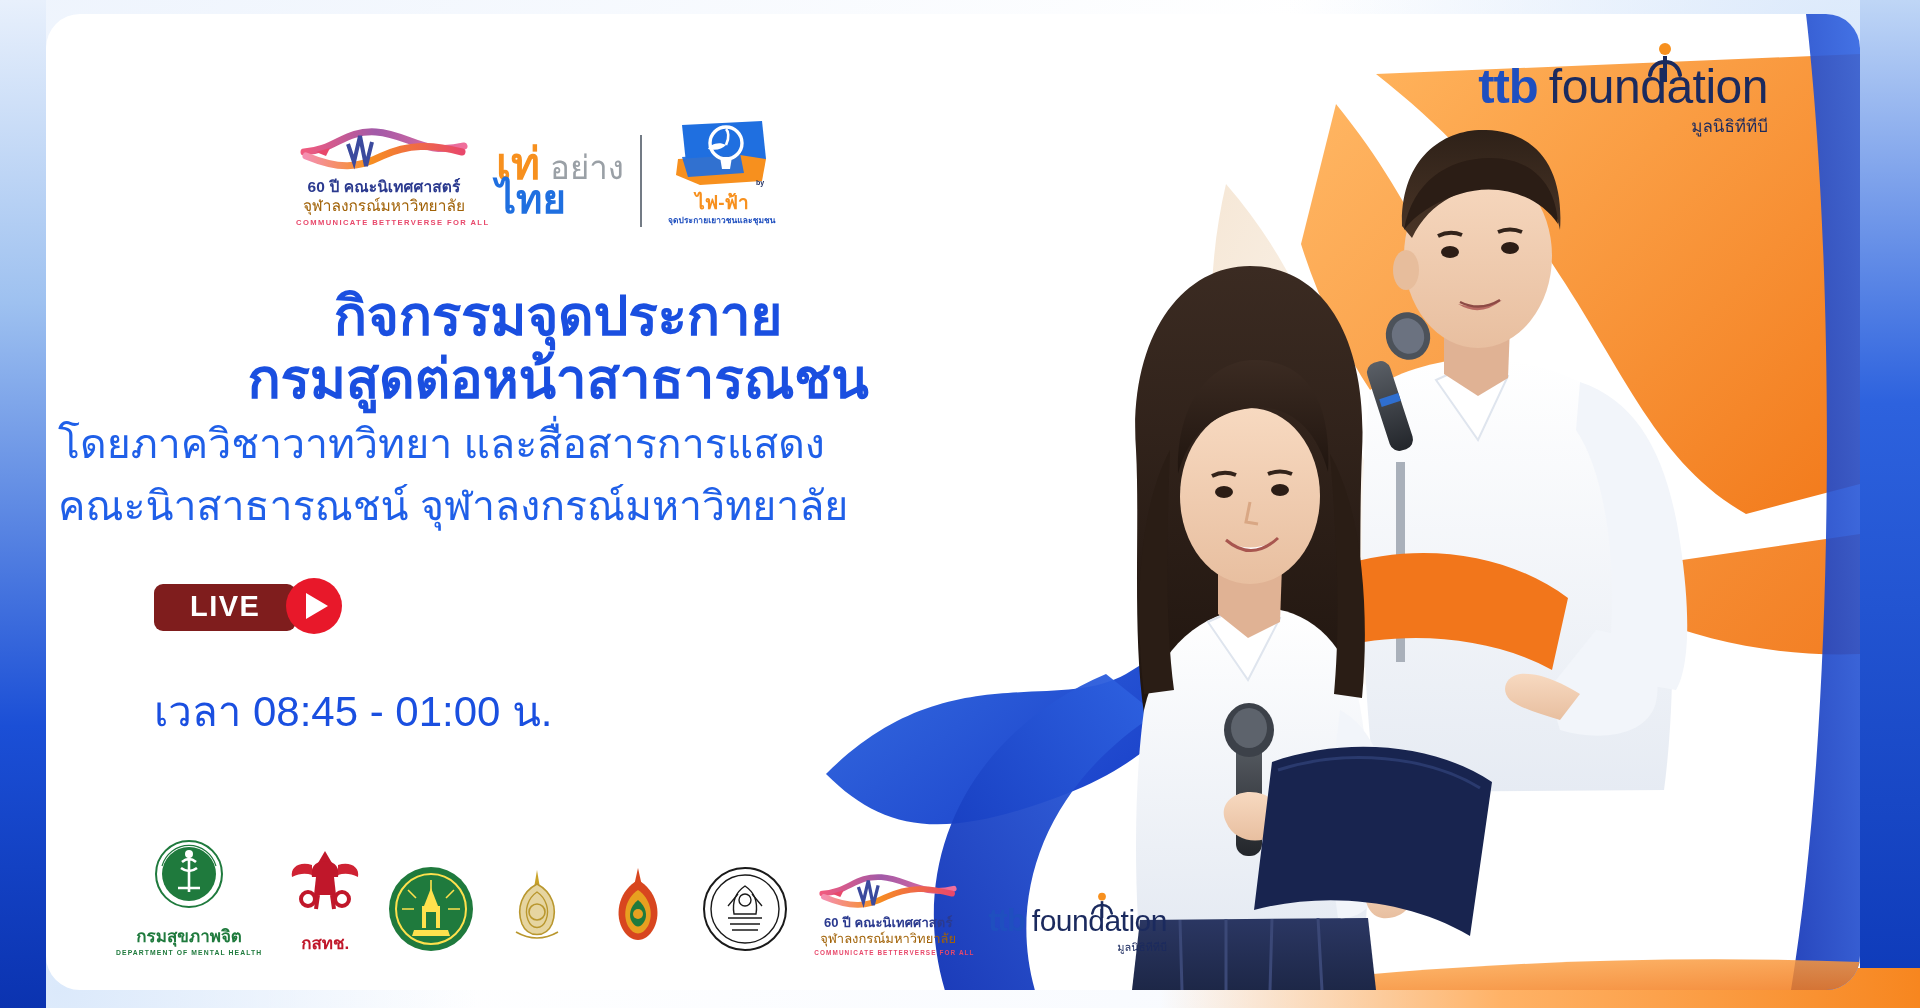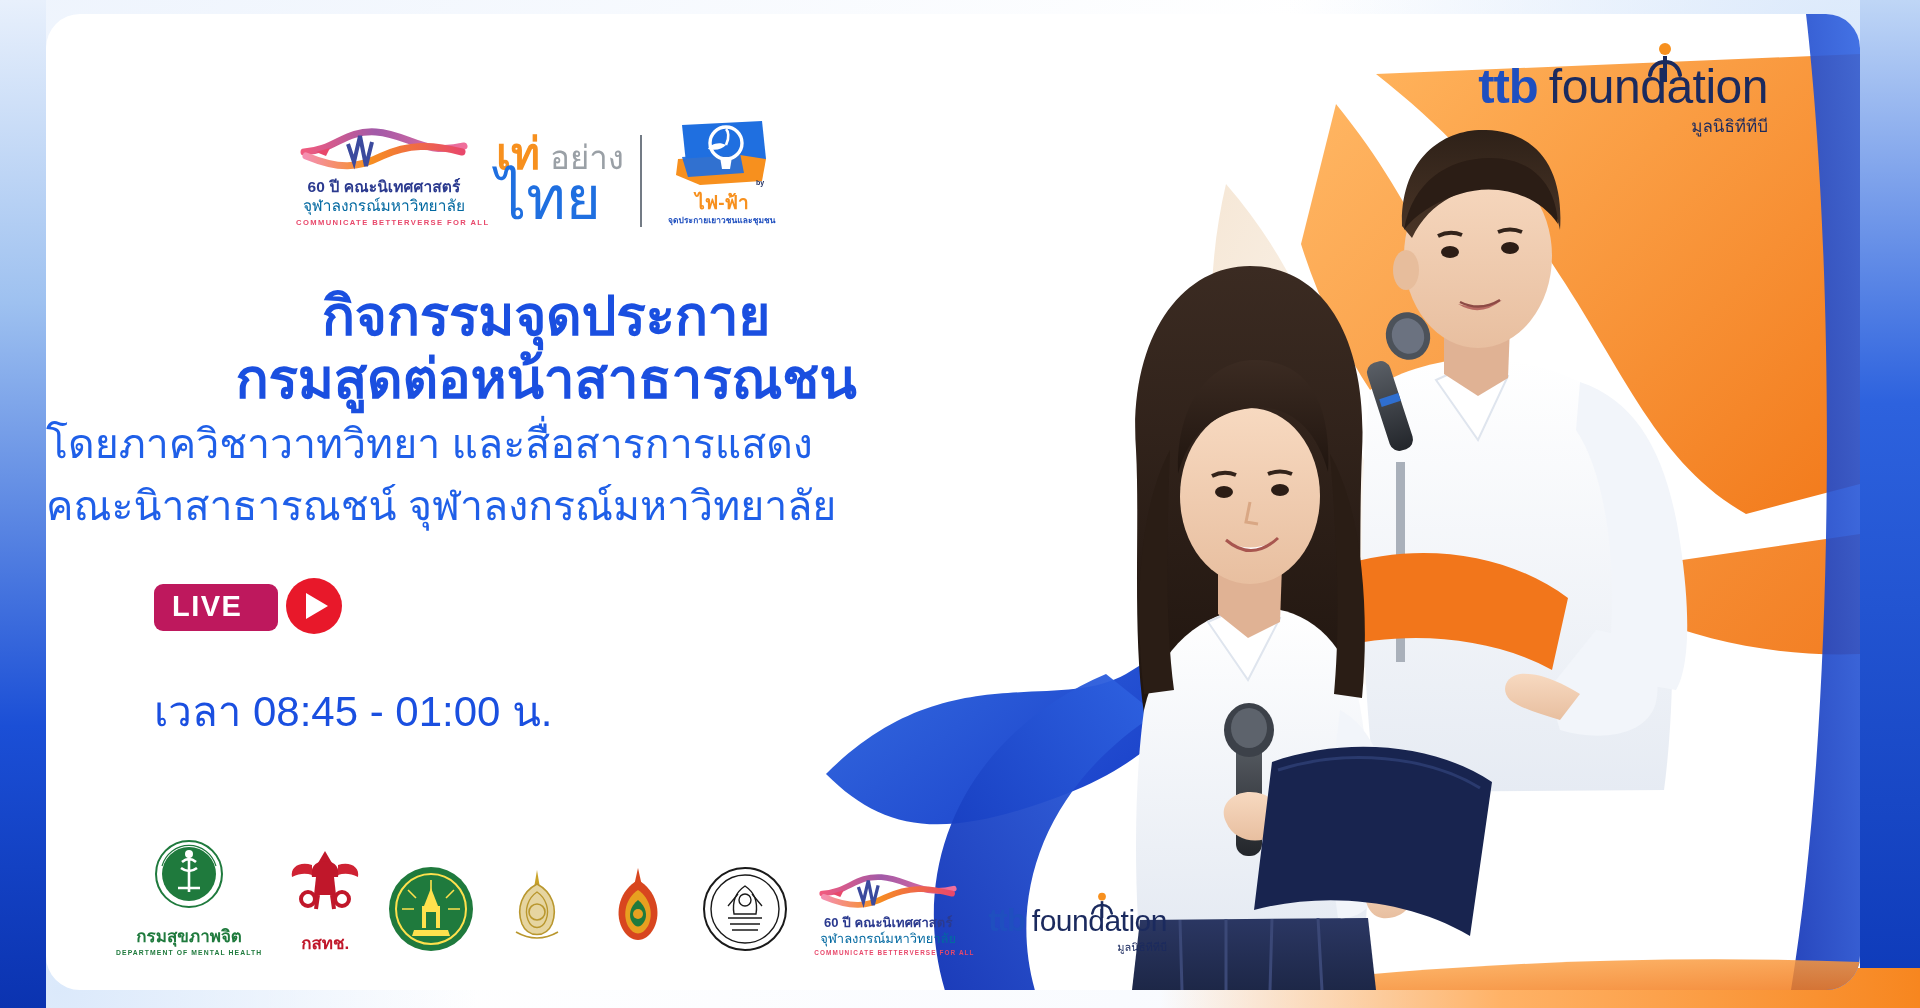--- a/index.html
+++ b/index.html
@@ -33,29 +33,29 @@
 
   
   .bg-art { position:absolute; inset:0; pointer-events:none; }
 
   
   .logo-row { position:absolute; left:250px; top:105px; display:flex; align-items:flex-end; gap:24px; }
 
   .logo-chula { width:176px; text-align:center; }
   .chula-wave { width:176px; height:56px; display:block; }
   .chula-l1 { font-size:15.5px; font-weight:bold; color:#2b3a8f; letter-spacing:.1px; line-height:1.18; white-space:nowrap;}
-  .chula-l2 { font-size:15.5px; color:#0369a1; line-height:1.18; white-space:nowrap;}
+  .chula-l2 { font-size:15.5px; color:#a16207; line-height:1.18; white-space:nowrap;}
   .chula-l3 { font-size:7.6px; font-weight:bold; color:#e8486b; letter-spacing:1.4px; margin-top:3px; white-space:nowrap;}
 
   .logo-tae { display:flex; align-items:center; gap:16px; }
   .tae-words { text-align:left; line-height:.93; }
   .tae-line1 { font-size:36px; white-space:nowrap; }
   .tae-tae { color:#f7901e; font-weight:bold; font-size:44px; }
   .tae-yang { color:#9aa0a6; font-size:33px; }
-  .tae-line2 { color:#1f6fe0; font-weight:normal; font-size:60px; margin-top:-4px; }
+  .tae-line2 { color:#1f6fe0; font-weight:bold; font-size:40px; margin-top:-4px; }
   .divider { width:2px; height:92px; background:#5a6470; opacity:.85; }
 
   .logo-faifa { text-align:center; width:112px; }
   .faifa-mark { width:104px; height:74px; display:block; margin:0 auto; }
   .faifa-t1 { color:#f7901e; font-weight:bold; font-size:19px; line-height:1.05; }
   .faifa-t2 { color:#1f4fbf; font-size:8.4px; font-weight:bold; letter-spacing:.1px; white-space:nowrap;}
 
   
   .ttbf { display:inline-block; position:relative; }
   .ttbf-row { display:flex; align-items:center; }
@@ -63,32 +63,32 @@
   .ttbf .fdn { color:#1b2a5e; letter-spacing:-.5px; position:relative; }
   .ttbf .sub { color:#1b2a5e; text-align:right; display:block; }
   .ttbf .sprout { position:absolute; }
 
   #ttbf-top { position:absolute; right:92px; top:44px; }
   #ttbf-top .ttb { font-size:49px; }
   #ttbf-top .fdn { font-size:48px; margin-left:11px; }
   #ttbf-top .sub { font-size:17px; margin-top:-2px; }
 
   
-  .headline { position:absolute; left:0; top:272px; width:1000px; }
+  .headline { position:absolute; left:12px; top:272px; width:1000px; }
   .h-line { color:#1a4fe0; font-weight:bold; letter-spacing:-.3px; text-align:center; }
   .h1 { font-size:55px; line-height:1.1; }
   .h2 { font-size:55px; line-height:1.1; margin-top:2px; }
   .h-sub { color:#1f5fe8; font-size:41px; line-height:1.26; text-align:left; margin-top:10px; font-weight:normal; }
 
   
   .live-wrap { position:absolute; left:108px; top:570px; }
   .live-badge { position:relative; display:flex; align-items:center; }
   .live-pill {
-    background:#be185d; color:#fff; font-weight:bold; font-size:29px;
-    letter-spacing:1.5px; padding:6px 36px 8px 18px; border-radius:9px;
+    background:#7f1d1d; color:#fff; font-weight:bold; font-size:29px;
+    letter-spacing:1.5px; padding:6px 36px 8px 36px; border-radius:9px;
     font-family:"Liberation Sans", sans-serif;
   }
   .live-circle {
     position:absolute; left:132px; top:-6px; width:56px; height:56px;
     background:#e8182a; border-radius:50%;
     display:flex; align-items:center; justify-content:center;
   }
   .live-play {
     width:0; height:0; margin-left:5px;
     border-left:22px solid #fff; border-top:13px solid transparent; border-bottom:13px solid transparent;

